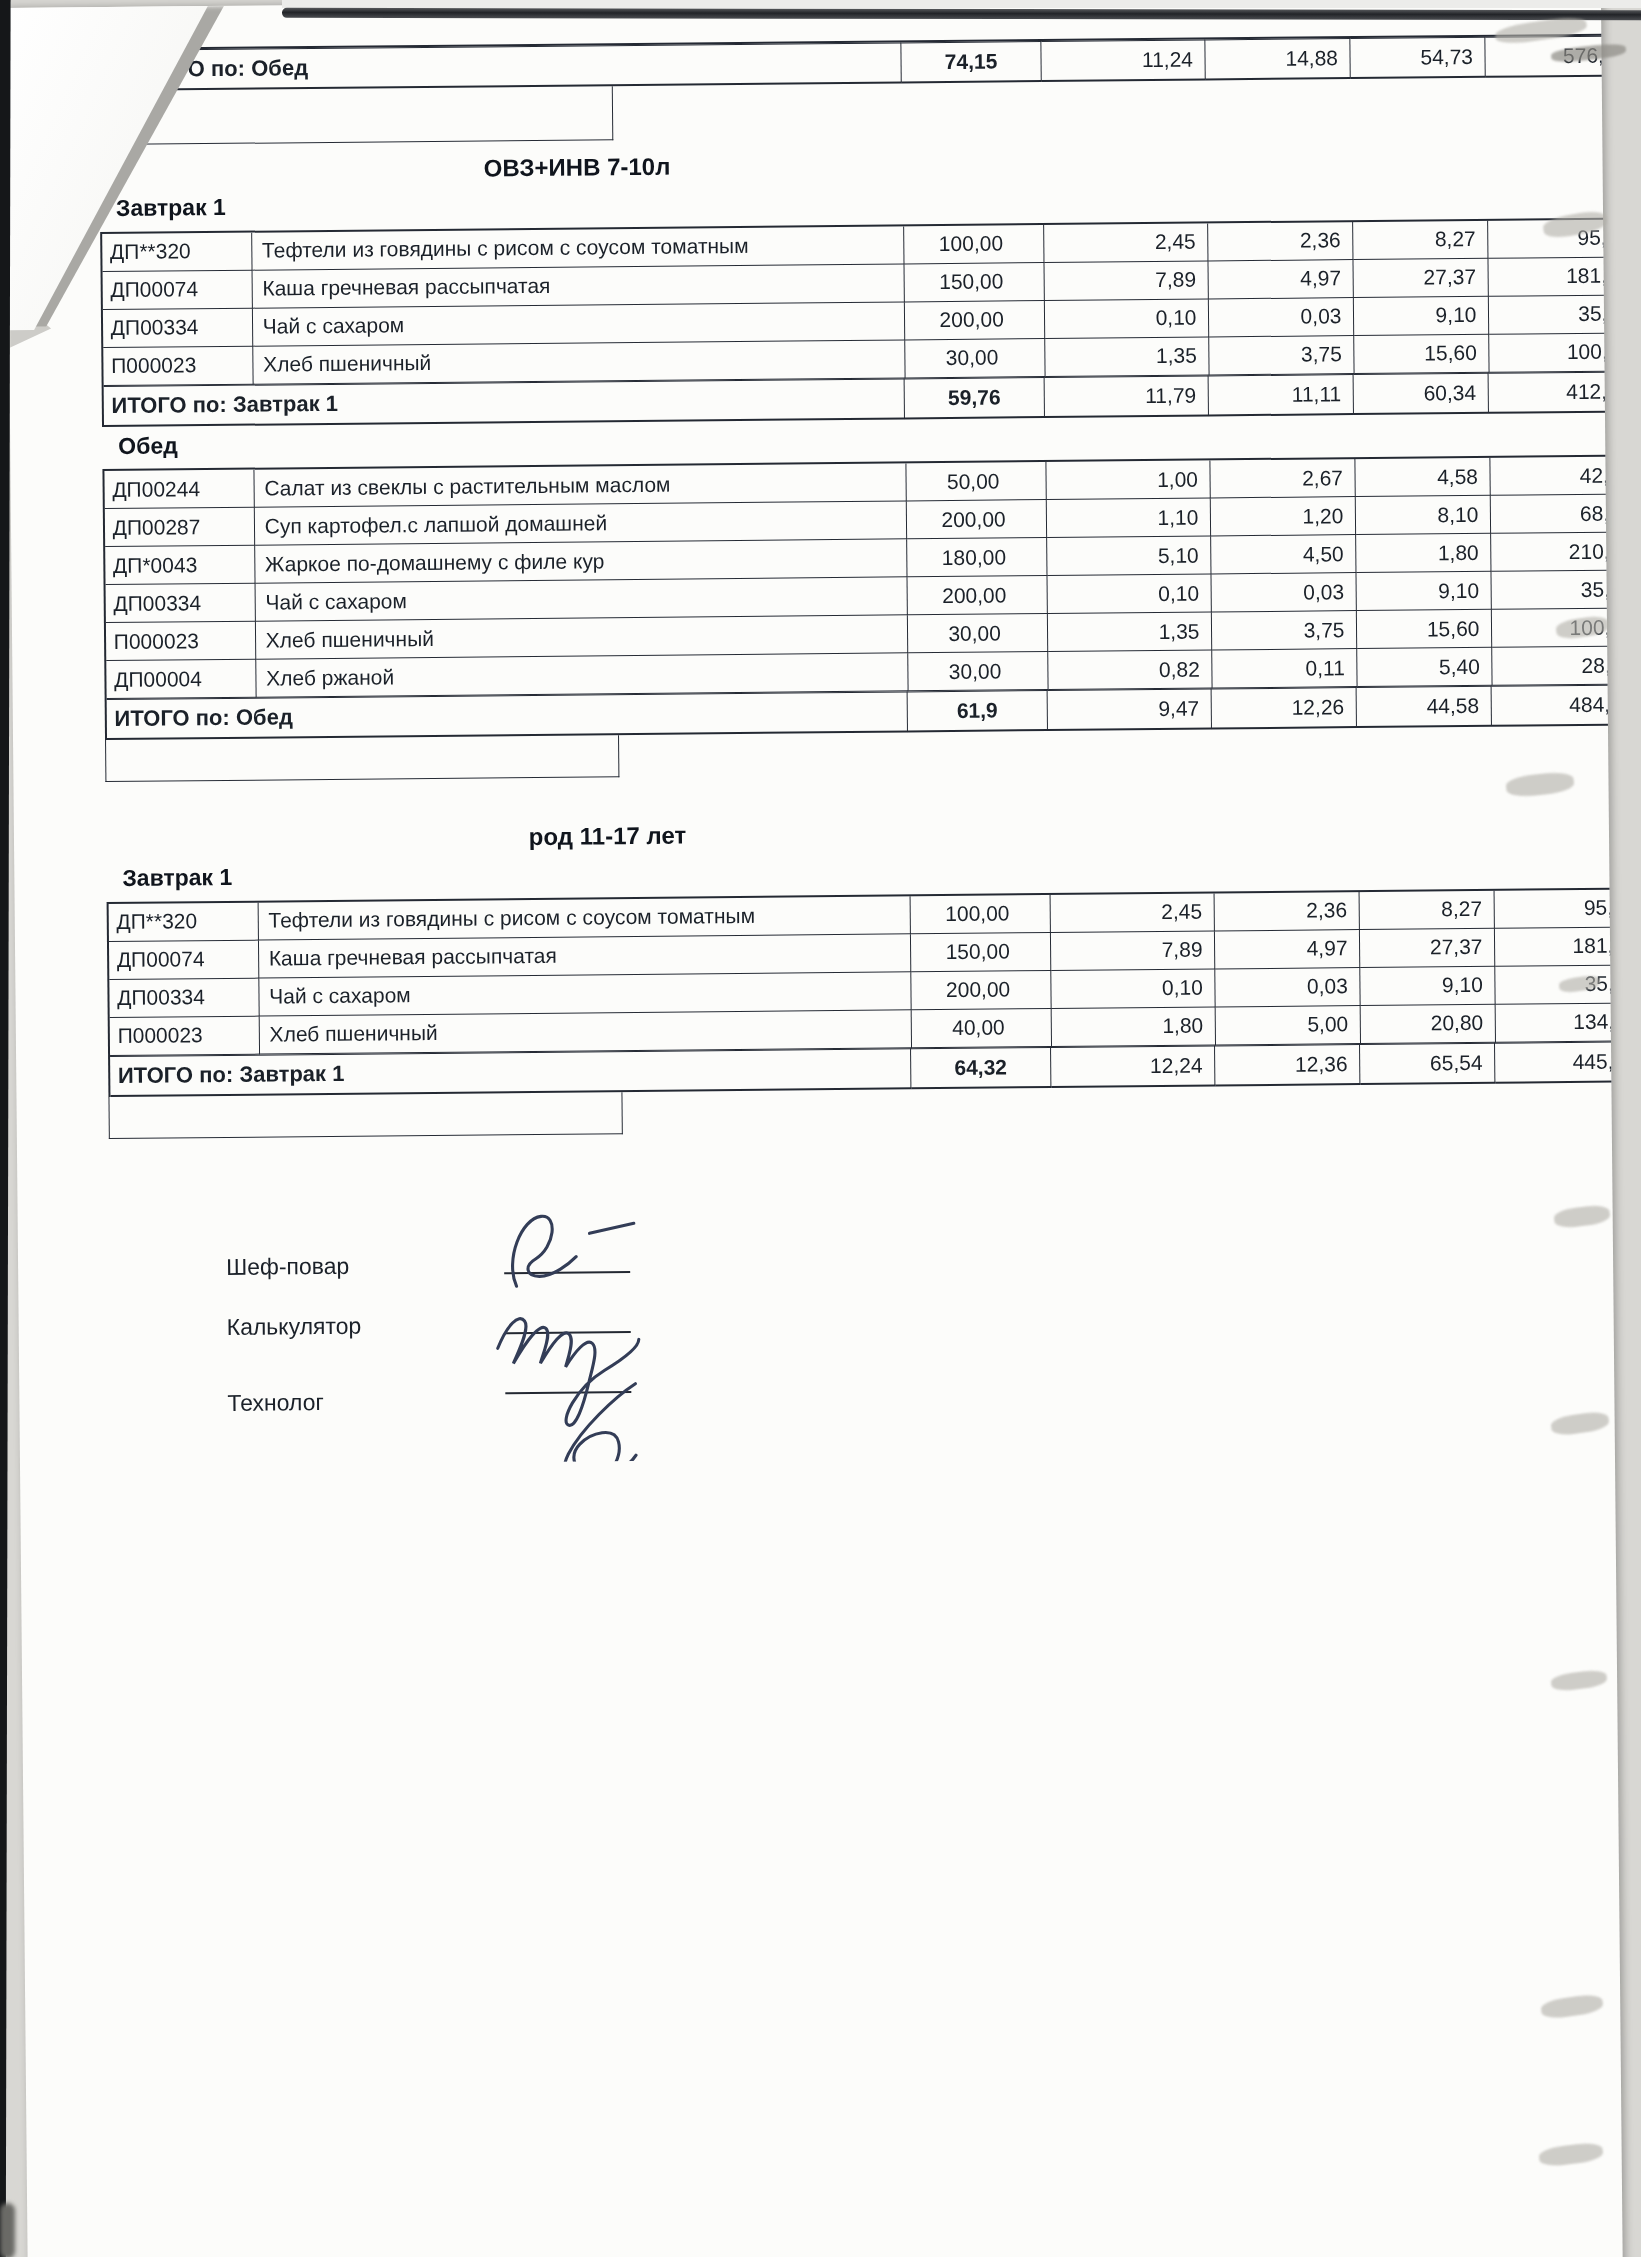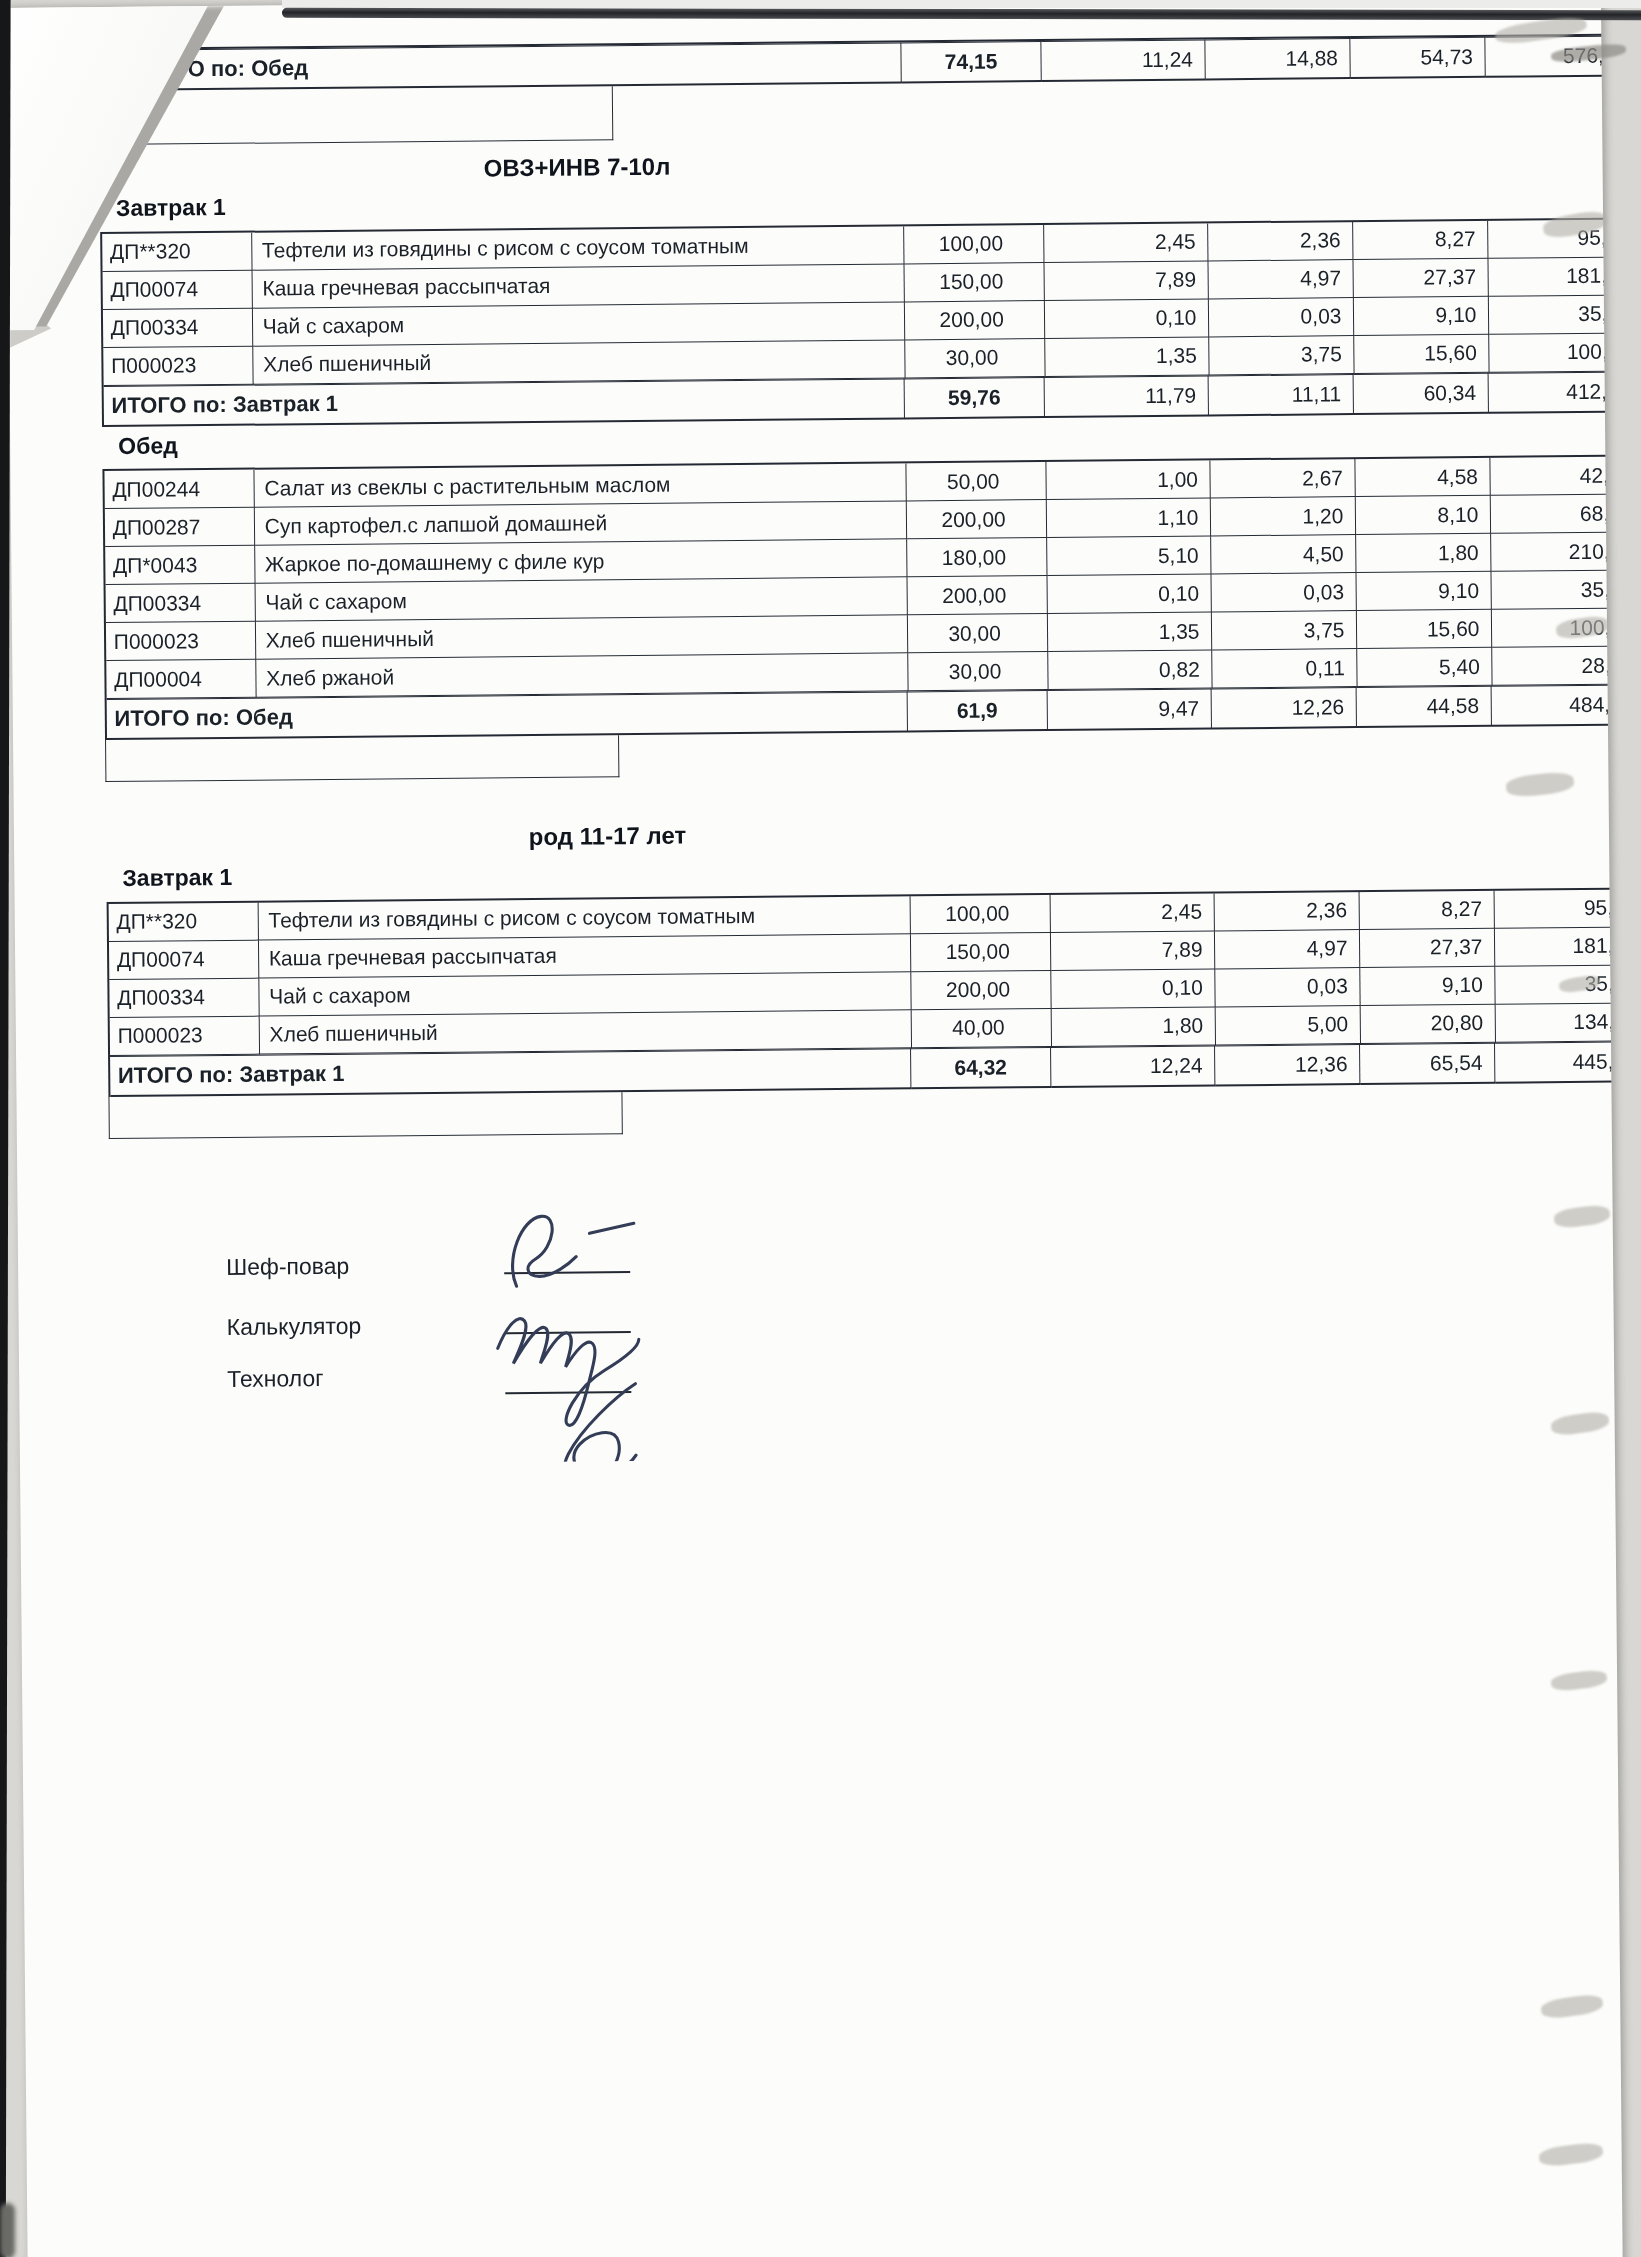--- a/index.html
+++ b/index.html
@@ -258,21 +258,21 @@
               <div class="tcell c-val">65,54</div>
               <div class="tcell c-cal last">445,6</div>
             </div>
           </div>
           <div class="ebox"></div>
         </div>
 
       <div class="sig-area">
         <div class="sig-role" style="top:0">Шеф-повар</div>
         <div class="sig-role" style="top:60px">Калькулятор</div>
-        <div class="sig-role" style="top:112px">Технолог</div>
+        <div class="sig-role" style="top:136px">Технолог</div>
         <div class="sig-line" style="top:21px"></div>
         <div class="sig-line" style="top:81px"></div>
         <div class="sig-line" style="top:141px"></div>
         <svg class="sig-svg" width="198" height="261" viewBox="0 0 200 270">
           <g fill="none" stroke="#333d57" stroke-width="3.2" stroke-linecap="round">
             <path d="M34 88 C22 60 40 18 60 16 C78 14 74 48 54 60 C42 67 44 78 58 78 C72 78 88 66 96 58"></path>
             <path d="M110 34 L156 24"></path>
             <path d="M14 152 C24 128 36 116 42 124 C48 132 34 158 30 168 C44 144 58 126 64 132 C70 138 60 160 58 168 C70 148 82 132 88 138 C94 144 86 164 84 172 C94 156 106 142 112 148 C118 154 112 172 108 188 C102 212 94 236 86 232 C78 228 94 194 124 176 C146 163 160 152 160 144"></path>
             <path d="M156 190 C134 204 100 236 86 262 C74 285 86 306 106 298 C128 290 142 266 138 250 C134 234 110 240 98 252 C86 264 92 282 110 286 C126 289 148 276 156 264"></path>
             <path d="M118 296 C110 322 102 344 94 338"></path>

